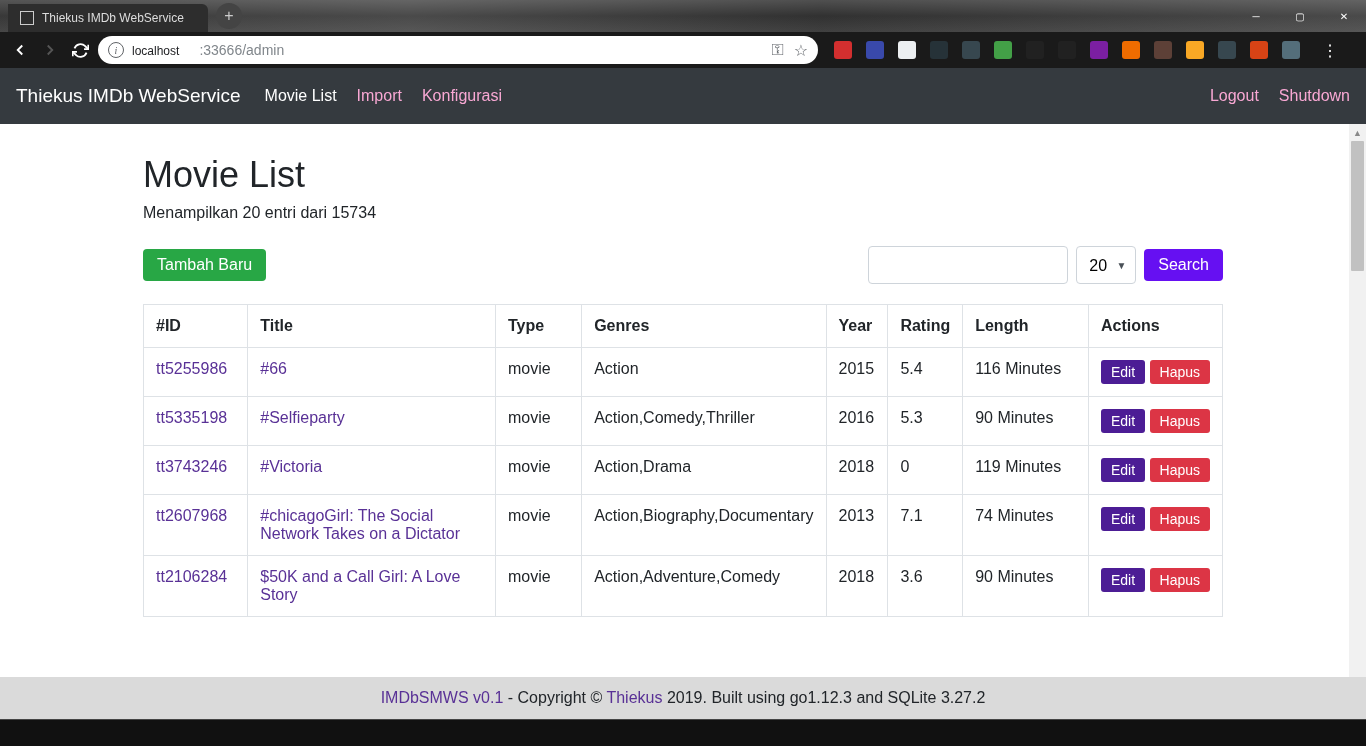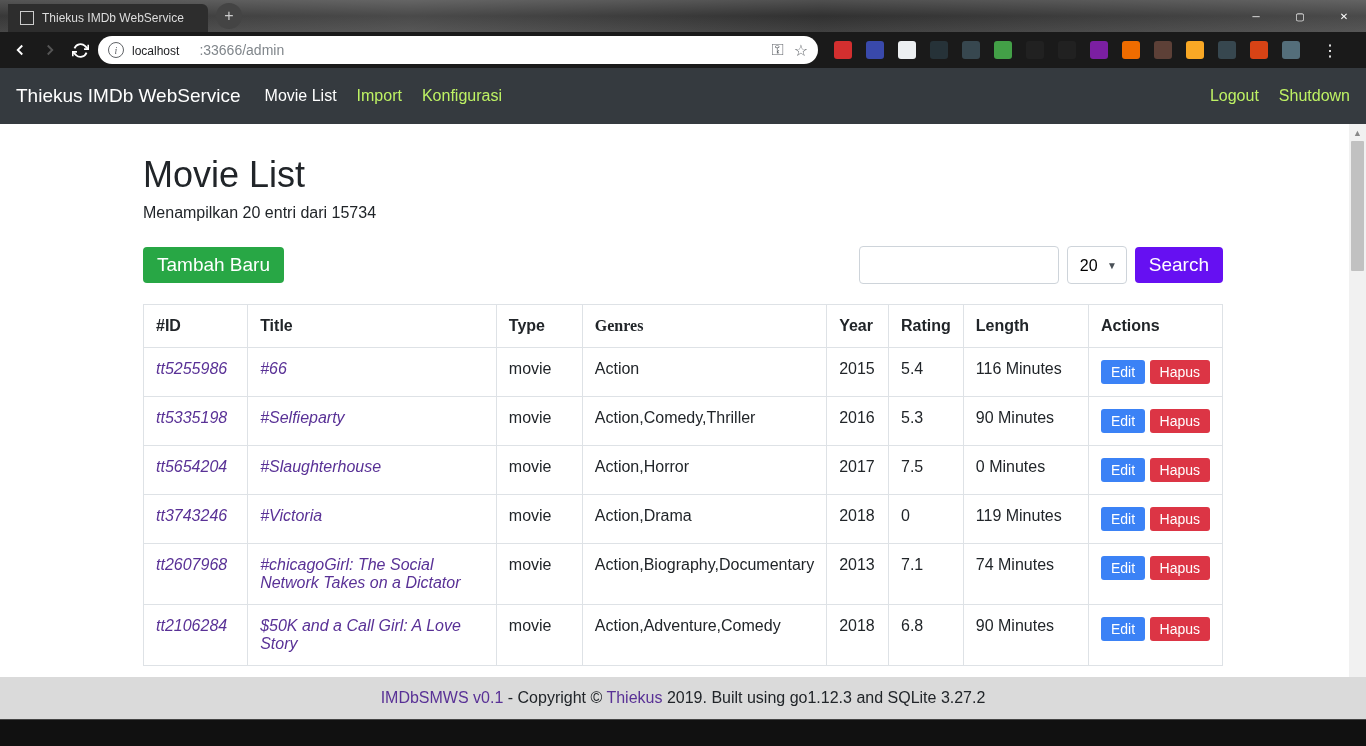--- a/index.html
+++ b/index.html
@@ -25,63 +25,63 @@
     .url-port { color: #80868b; font-size: 14px; padding-left: 20px; }
     .addr-icons { margin-left: auto; display: flex; gap: 10px; align-items: center; color: #5f6368; }
     .ext-icons { display: flex; gap: 14px; align-items: center; margin-left: 10px; margin-right: 10px; }
     .ext-icon { width: 18px; height: 18px; border-radius: 3px; }
     .menu-dots { color: #fff; padding: 0 6px; font-size: 16px; cursor: pointer; }
     
     
     .page-wrapper { height: calc(100vh - 68px); display: flex; flex-direction: column; overflow: hidden; position: relative; }
     .navbar { background: #353a3f; padding: 0 16px; height: 56px; display: flex; align-items: center; }
     .navbar-brand { color: #fff; font-size: 19px; font-weight: 500; margin-right: 24px; }
-    .nav-link { color: #bef264; font-size: 16px; margin-right: 20px; text-decoration: none; cursor: pointer; }
+    .nav-link { color: #f9a8d4; font-size: 16px; margin-right: 20px; text-decoration: none; cursor: pointer; }
     .nav-link.active { color: #fff; }
     .nav-right { margin-left: auto; display: flex; }
     
     .content { flex: 1; overflow-y: auto; padding: 30px 0 60px 0; }
     .container { max-width: 1110px; margin: 0 auto; padding: 0 15px; }
     .page-title { font-size: 36px; font-weight: 500; color: #212529; margin-bottom: 8px; }
     .page-subtitle { font-size: 16px; color: #212529; margin-bottom: 24px; }
     
     .toolbar { display: flex; align-items: center; margin-bottom: 20px; gap: 8px; }
-    .btn { padding: 7px 14px; border: none; border-radius: 4px; font-size: 19px; cursor: pointer; }
+    .btn { padding: 7px 14px; border: none; border-radius: 4px; font-size: 16px; cursor: pointer; }
     .btn-success { background: #28a745; color: #fff; }
     .btn-primary { background: #6610f2; color: #fff; }
     .toolbar-spacer { flex: 1; }
     .search-input { width: 200px; height: 38px; border: 1px solid #ced4da; border-radius: 4px; padding: 0 10px; font-size: 16px; }
     .select-wrap { position: relative; }
     .page-select { height: 38px; border: 1px solid #ced4da; border-radius: 4px; padding: 0 28px 0 12px; font-size: 16px; appearance: none; background: #fff; }
     .select-arrow { position: absolute; right: 10px; top: 50%; transform: translateY(-50%); pointer-events: none; font-size: 10px; color: #495057; }
     
     table { width: 100%; border-collapse: collapse; }
     table th, table td { border: 1px solid #dee2e6; padding: 12px; text-align: left; font-size: 16px; vertical-align: top; }
     table th { font-weight: 700; color: #212529; }
     table td { color: #212529; }
-    .link { color: #593196; text-decoration: none; cursor: pointer; font-style: italic; }
+    .link { color: #593196; text-decoration: none; cursor: pointer; }
     .btn-sm { padding: 4px 10px; font-size: 14px; border-radius: 3px; }
-    .btn-info { background: #3b82f6; color: #fff; }
+    .btn-info { background: #4c1d95; color: #fff; }
     .btn-danger { background: #dc3545; color: #fff; }
     .actions-cell { white-space: nowrap; }
     
     .footer { position: absolute; bottom: 27px; left: 0; right: 0; text-align: center; padding: 12px; background: #dadada; font-size: 16px; color: #212529; }
     .footer a { color: #593196; text-decoration: none; }
     
     .scrollbar-track { position: absolute; right: 0; top: 56px; bottom: 27px; width: 17px; background: #f1f1f1; }
     .scrollbar-arrow { height: 17px; display: flex; align-items: center; justify-content: center; color: #888; font-size: 9px; cursor: pointer; }
     .scrollbar-thumb { position: absolute; left: 2px; right: 2px; top: 17px; height: 130px; background: #c1c1c1; border-radius: 1px; cursor: pointer; }
     
     .taskbar { height: 27px; background: #111; border-top: 1px solid #444; }
     
     
     .col-id { width: 105px; }
     .col-title { width: 260px; }
     .col-type { width: 88px; }
-    .col-genres { width: 240px; font-family: Liberation Serif, serif; }
+    .col-genres { width: 240px; }
     .col-year { width: 62px; }
     .col-rating { width: 70px; }
     .col-length { width: 130px; }
   </style>
 </head>
 <body>
 
 <div class="browser-chrome">
   <div class="titlebar">
     <div class="tab">
@@ -205,33 +205,20 @@
     <td>Action,Comedy,Thriller</td>
     <td>2016</td>
     <td>5.3</td>
     <td>90 Minutes</td>
     <td class="actions-cell">
       <button class="btn btn-sm btn-info">Edit</button>
       <button class="btn btn-sm btn-danger">Hapus</button>
     </td>
             </tr>
             <tr>
-    <td><a class="link">tt5654204</a></td>
-    <td><a class="link">#Slaughterhouse</a></td>
-    <td>movie</td>
-    <td>Action,Horror</td>
-    <td>2017</td>
-    <td>7.5</td>
-    <td>0 Minutes</td>
-    <td class="actions-cell">
-      <button class="btn btn-sm btn-info">Edit</button>
-      <button class="btn btn-sm btn-danger">Hapus</button>
-    </td>
-            </tr>
-            <tr>
     <td><a class="link">tt3743246</a></td>
     <td><a class="link">#Victoria</a></td>
     <td>movie</td>
     <td>Action,Drama</td>
     <td>2018</td>
     <td>0</td>
     <td>119 Minutes</td>
     <td class="actions-cell">
       <button class="btn btn-sm btn-info">Edit</button>
       <button class="btn btn-sm btn-danger">Hapus</button>
@@ -249,21 +236,21 @@
       <button class="btn btn-sm btn-info">Edit</button>
       <button class="btn btn-sm btn-danger">Hapus</button>
     </td>
             </tr>
             <tr>
     <td><a class="link">tt2106284</a></td>
     <td><a class="link">$50K and a Call Girl: A Love Story</a></td>
     <td>movie</td>
     <td>Action,Adventure,Comedy</td>
     <td>2018</td>
-    <td>6.8</td>
+    <td>3.6</td>
     <td>90 Minutes</td>
     <td class="actions-cell">
       <button class="btn btn-sm btn-info">Edit</button>
       <button class="btn btn-sm btn-danger">Hapus</button>
     </td>
             </tr>
           </tbody>
       </table>
     </div>
   </div>

